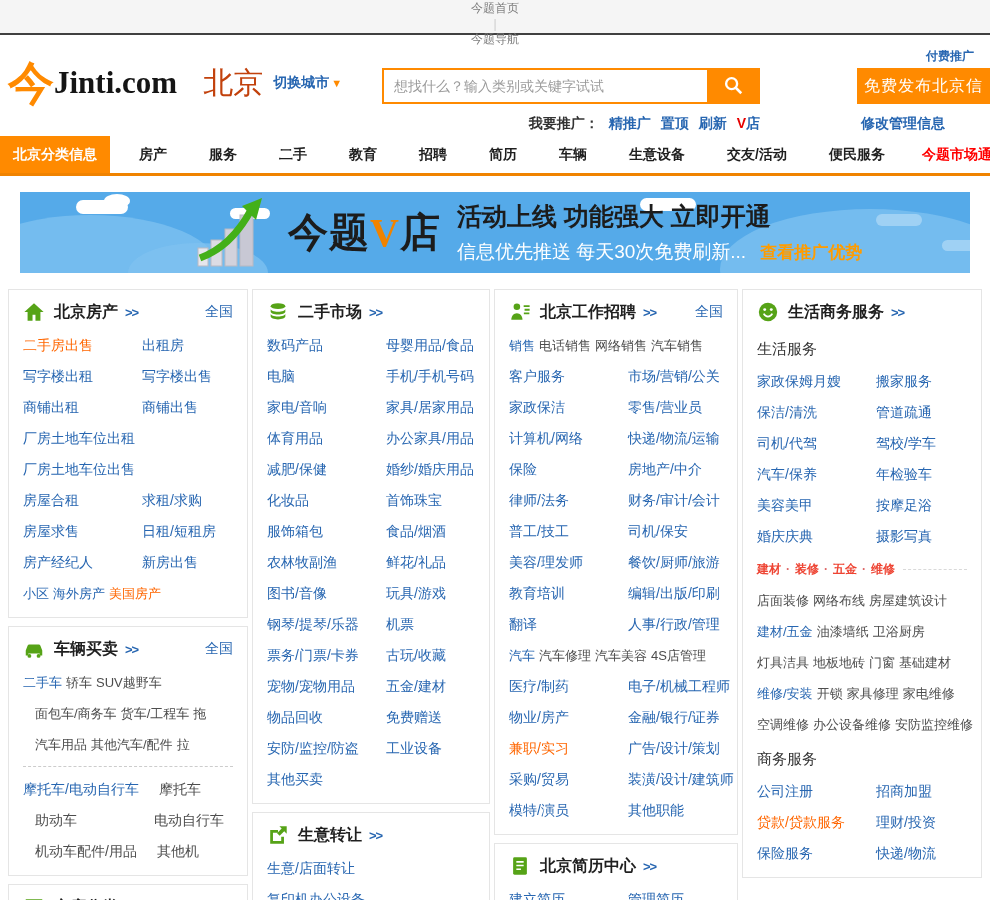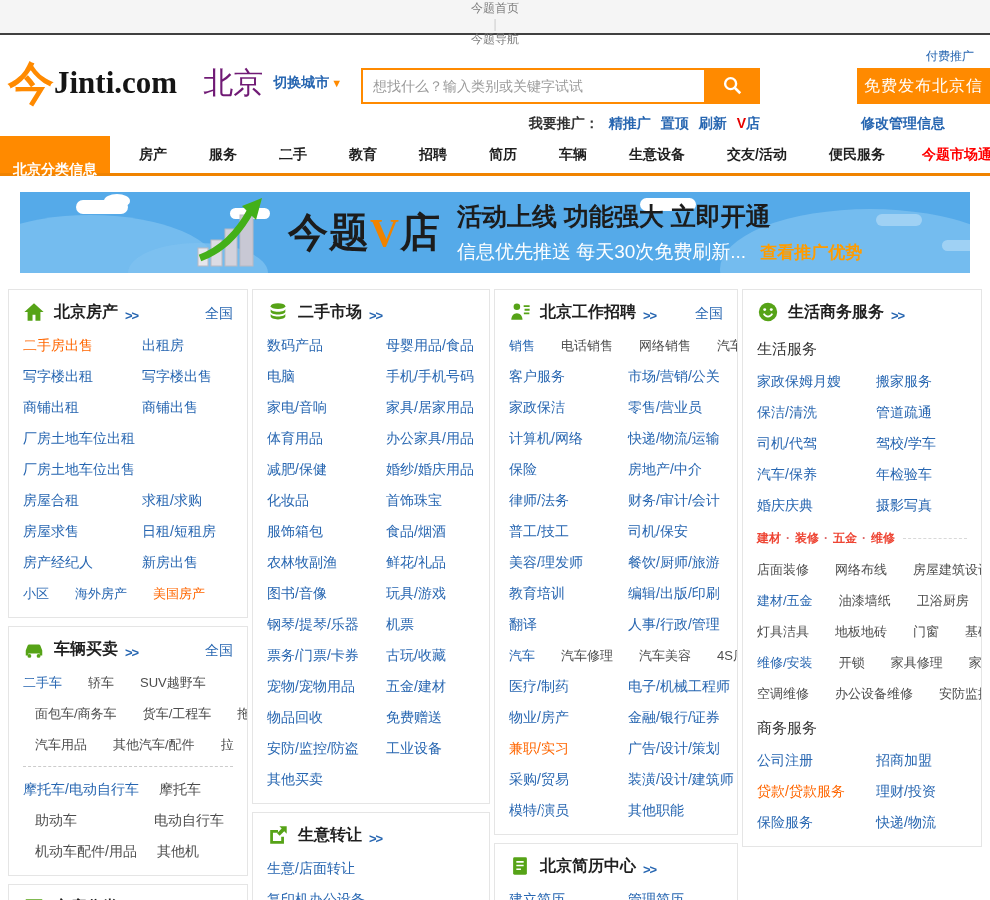--- a/index.html
+++ b/index.html
@@ -5,49 +5,49 @@
   html,body{margin:0;padding:0;}
   body{width:990px;height:900px;overflow:hidden;background:#fff;
        font-family:"Liberation Sans","DejaVu Sans",sans-serif;color:#333;}
   a{text-decoration:none;cursor:pointer;}
 
   
   .topbar{height:33px;background:#f5f5f5;border-bottom:2px solid #404040;
           display:flex;align-items:center;padding:0 16px;font-size:12px;color:#7d7d7d;flex-direction:column;}
   .topbar a{color:#7d7d7d;}
   .topbar .sep{margin:0 8px;color:#ccc;}
-  .topbar .paid{margin-left:auto;color:#2766b1;font-weight:normal;text-align:right;}
+  .topbar .paid{margin-left:auto;color:#2766b1;font-weight:bold;text-align:right;}
 
   
   .header{position:relative;height:101px;}
   .logo-wrap{position:absolute;left:8px;top:22px;display:flex;align-items:center;white-space:nowrap;}
   .logo-cn{font-size:46px;font-weight:bold;color:#ff8a00;line-height:52px;}
   .logo-en{font-family:"Liberation Serif","DejaVu Serif",serif;font-size:31px;font-weight:bold;color:#151515;margin-left:0;}
-  .city{font-size:30px;color:#701a75;margin-left:26px;}
+  .city{font-size:30px;color:#c2410c;margin-left:26px;}
   .switch{font-size:14px;font-weight:bold;color:#2766b1;margin-left:10px;}
   .caret{color:#ff8a00;font-size:11px;margin-left:2px;}
   .search-wrap{position:absolute;left:361px;top:33px;width:399px;}
-  .search-line{display:flex;}
+  .search-line{display:flex;margin-left:21px;}
   .search-input{width:333px;height:32px;border:2px solid #ff8a00;border-right:none;outline:none;
                 padding:0 0 0 10px;font-size:14px;color:#666;font-family:inherit;}
   .search-input::placeholder{color:#9a9a9a;}
   .search-btn{width:56px;height:36px;background:#ff8a00;border:none;display:flex;align-items:center;justify-content:center;cursor:pointer;}
   .search-btn svg{width:22px;height:22px;}
   .promote-line{margin-top:11px;text-align:right;font-size:14px;color:#333;font-weight:bold;white-space:nowrap;}
   .promote-line a{color:#2766b1;margin-left:10px;font-weight:bold;}
   .promote-line .vred{color:#e60000;}
   .post-wrap{position:absolute;right:0;top:33px;width:133px;}
   .post-btn{display:block;height:36px;line-height:36px;background:#ff8a00;color:#fff;
             font-size:16px;font-weight:normal;text-align:center;letter-spacing:1px;}
   .manage{display:inline-block;margin-top:11px;color:#2766b1;font-size:14px;font-weight:bold;margin-left:4px;}
 
   
   .nav{height:37px;border-bottom:3px solid #f08300;display:flex;align-items:stretch;
        font-size:14px;font-weight:bold;white-space:nowrap;}
-  .nav-active{background:#ff8a00;color:#fff;line-height:37px;padding:15px 13px;}
+  .nav-active{background:#ff8a00;color:#fff;line-height:37px;padding:0 13px;}
   .nav-item{line-height:37px;color:#1f1f1f;margin:0 21px;}
   .nav-hot{line-height:37px;color:#f00;margin:0 16px;}
 
   
   .banner{margin:16px 20px 0;height:81px;background:#55aae9;position:relative;overflow:hidden;
           display:flex;align-items:center;}
   .cloud{position:absolute;background:#fff;border-radius:40px;}
   .cloud-soft{position:absolute;background:#7fc1f0;border-radius:50%;opacity:.75;}
   .banner-chart{margin-left:176px;width:78px;height:70px;position:relative;z-index:2;}
   .banner-title{font-size:40px;font-weight:bold;color:#1c1c1c;margin-left:14px;letter-spacing:1px;z-index:2;white-space:nowrap;}
@@ -55,28 +55,28 @@
   .banner-right{margin-left:16px;z-index:2;white-space:nowrap;}
   .banner-line1{font-size:25px;font-weight:bold;color:#1c1c1c;}
   .banner-line2{font-size:19px;color:#fff;margin-top:6px;}
   .banner-link{font-size:17px;color:#ff9c00;margin-left:14px;font-weight:bold;}
 
   
   .main{display:flex;gap:4px;padding:0 8px;margin-top:16px;align-items:flex-start;}
   .col{display:flex;flex-direction:column;gap:8px;}
   .col1{width:240px;} .col2{width:238px;} .col3{width:244px;} .col4{width:240px;}
   .box{border:1px solid #e5e5e5;background:#fff;padding:11px 14px 15px;overflow:hidden;}
-  .box-head{display:flex;align-items:flex-end;margin-bottom:4px;}
+  .box-head{display:flex;align-items:center;margin-bottom:4px;}
   .box-icon{width:22px;height:22px;margin-right:9px;flex:none;}
   .box-icon svg{width:22px;height:22px;display:block;}
   .box-title{font-size:16px;font-weight:bold;color:#1f1f1f;white-space:nowrap;}
   .box-arrow{color:#2766b1;font-size:13px;font-weight:bold;margin-left:7px;letter-spacing:-1px;}
   .box-right{margin-left:auto;color:#2766b1;font-size:14px;}
   .row{display:flex;gap:20px;margin-top:14px;font-size:14px;line-height:17px;white-space:nowrap;}
-  .row.n3,.row.n4{gap:26px;font-size:13px;}
+  .row.n3,.row.n4{gap:4px;font-size:13px;}
   .row.indent{padding-left:12px;}
   .lnk.w1{min-width:99px;}
   .c-b{color:#2766b1;} .c-o{color:#f60;} .c-d{color:#4d4d4d;}
   .dashed{border-top:1px dashed #ccc;margin-top:13px;}
   .subheader{margin-top:17px;font-size:15px;color:#333;}
   .labels{display:flex;align-items:center;margin-top:16px;font-size:12px;font-weight:bold;color:#e43;}
   .labels span+span::before{content:"·";color:#d66;margin:0 5px;}
   .labels::after{content:"";flex:1;border-top:1px dashed #d9d9d9;margin-left:8px;}
 </style>
 </head>
@@ -485,20 +485,24 @@
         </div>
         <div class="row n2">
           <a class="lnk c-b w1">司机/代驾</a>
           <a class="lnk c-b">驾校/学车</a>
         </div>
         <div class="row n2">
           <a class="lnk c-b w1">汽车/保养</a>
           <a class="lnk c-b">年检验车</a>
         </div>
         <div class="row n2">
+          <a class="lnk c-b w1">美容美甲</a>
+          <a class="lnk c-b">按摩足浴</a>
+        </div>
+        <div class="row n2">
           <a class="lnk c-b w1">婚庆庆典</a>
           <a class="lnk c-b">摄影写真</a>
         </div>
         <div class="labels">
           <span>建材</span>
           <span>装修</span>
           <span>五金</span>
           <span>维修</span>
         </div>
         <div class="row n3">

